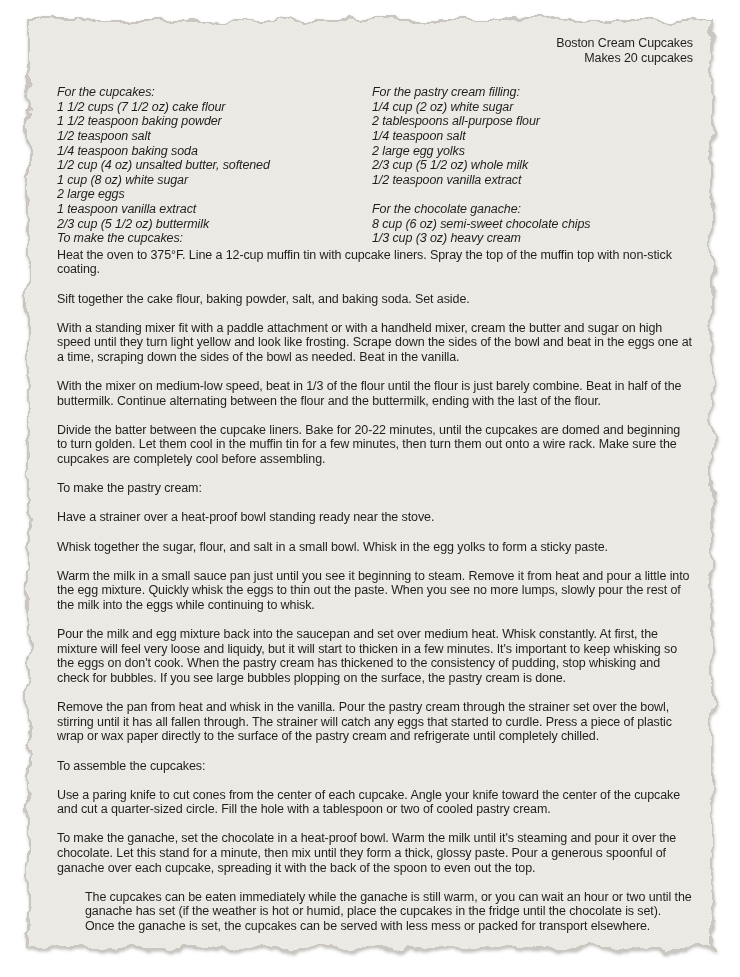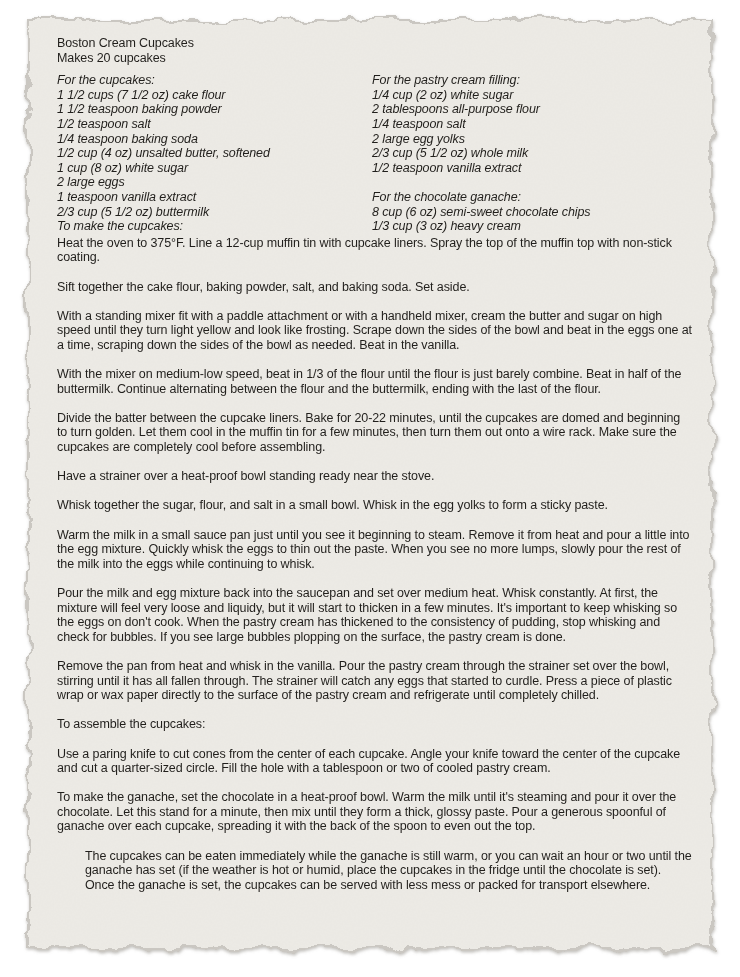--- a/index.html
+++ b/index.html
@@ -27,22 +27,22 @@
     position: absolute;
     left: 57px;
     top: 36px;
     width: 636px;
     color: #211f1c;
     font-size: 12.5px;
     line-height: 14.6px;
     letter-spacing: -0.1px;
   }
   .title-block {
-    text-align: left;
-    margin-bottom: 8px;
+    text-align: right;
+    margin-bottom: 20px;
   }
   .columns {
     display: flex;
     margin-bottom: 2px;
     font-style: italic;
   }
   .col-left {
     width: 315px;
     flex: 0 0 315px;
   }
@@ -118,20 +118,21 @@
           <div class="ing-line">1/3 cup (3 oz) heavy cream</div>
         </div>
     </div>
 
     <div class="paragraphs">
         <p>Heat the oven to 375°F. Line a 12-cup muffin tin with cupcake liners. Spray the top of the muffin top with non-stick coating.</p>
         <p>Sift together the cake flour, baking powder, salt, and baking soda. Set aside.</p>
         <p>With a standing mixer fit with a paddle attachment or with a handheld mixer, cream the butter and sugar on high speed until they turn light yellow and look like frosting. Scrape down the sides of the bowl and beat in the eggs one at a time, scraping down the sides of the bowl as needed. Beat in the vanilla.</p>
         <p>With the mixer on medium-low speed, beat in 1/3 of the flour until the flour is just barely combine. Beat in half of the buttermilk. Continue alternating between the flour and the buttermilk, ending with the last of the flour.</p>
         <p>Divide the batter between the cupcake liners. Bake for 20-22 minutes, until the cupcakes are domed and beginning to turn golden. Let them cool in the muffin tin for a few minutes, then turn them out onto a wire rack. Make sure the cupcakes are completely cool before assembling.</p>
+        <p>To make the pastry cream:</p>
         <p>Have a strainer over a heat-proof bowl standing ready near the stove.</p>
         <p>Whisk together the sugar, flour, and salt in a small bowl. Whisk in the egg yolks to form a sticky paste.</p>
         <p>Warm the milk in a small sauce pan just until you see it beginning to steam. Remove it from heat and pour a little into the egg mixture. Quickly whisk the eggs to thin out the paste. When you see no more lumps, slowly pour the rest of the milk into the eggs while continuing to whisk.</p>
         <p>Pour the milk and egg mixture back into the saucepan and set over medium heat. Whisk constantly. At first, the mixture will feel very loose and liquidy, but it will start to thicken in a few minutes. It's important to keep whisking so the eggs on don't cook. When the pastry cream has thickened to the consistency of pudding, stop whisking and check for bubbles. If you see large bubbles plopping on the surface, the pastry cream is done.</p>
         <p>Remove the pan from heat and whisk in the vanilla. Pour the pastry cream through the strainer set over the bowl, stirring until it has all fallen through. The strainer will catch any eggs that started to curdle. Press a piece of plastic wrap or wax paper directly to the surface of the pastry cream and refrigerate until completely chilled.</p>
         <p>To assemble the cupcakes:</p>
         <p>Use a paring knife to cut cones from the center of each cupcake. Angle your knife toward the center of the cupcake and cut a quarter-sized circle. Fill the hole with a tablespoon or two of cooled pastry cream.</p>
         <p>To make the ganache, set the chocolate in a heat-proof bowl. Warm the milk until it's steaming and pour it over the chocolate. Let this stand for a minute, then mix until they form a thick, glossy paste. Pour a generous spoonful of ganache over each cupcake, spreading it with the back of the spoon to even out the top.</p>
         <p>The cupcakes can be eaten immediately while the ganache is still warm, or you can wait an hour or two until the ganache has set (if the weather is hot or humid, place the cupcakes in the fridge until the chocolate is set). Once the ganache is set, the cupcakes can be served with less mess or packed for transport elsewhere.</p>
       </div>

